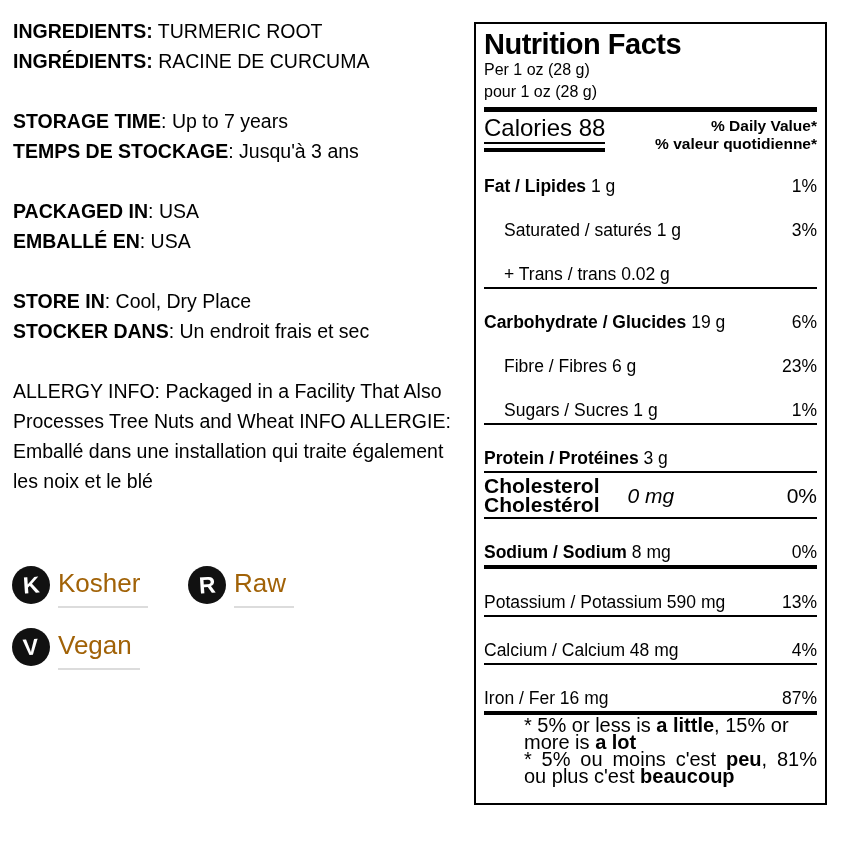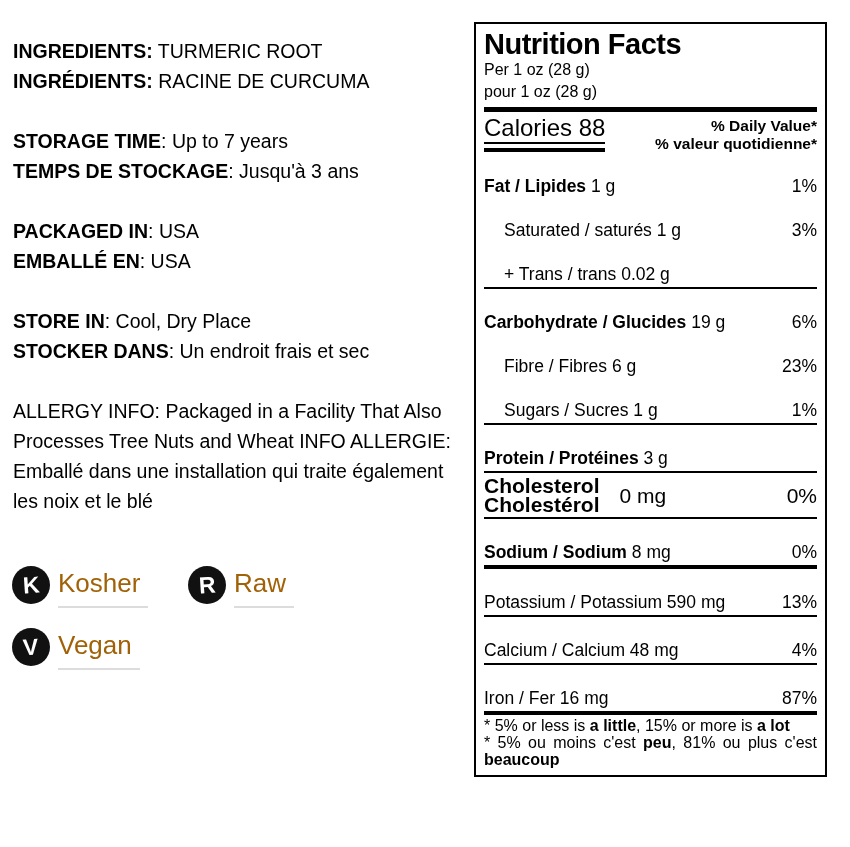--- a/index.html
+++ b/index.html
@@ -14,39 +14,39 @@
     background: #ffffff;
     font-family: "Liberation Sans", "DejaVu Sans", sans-serif;
     color: #000000;
     overflow: hidden;
   }
 
   
   .info-col {
     position: absolute;
     left: 13px;
-    top: 36px;
+    top: 16px;
     width: 460px;
     font-size: 19.5px;
     line-height: 30px;
     color: #000000;
   }
   .info-group { margin: 0 0 30px 0; }
   .info-line { display: block; }
   .info-line .lbl { font-weight: bold; }
 
   
   .nft {
     position: absolute;
     left: 474px;
     top: 22px;
     width: 353px;
     box-sizing: border-box;
     border: 2px solid #000000;
-    padding: 5px 8px 7px 8px;
+    padding: 5px 8px 18px 8px;
     background: #ffffff;
   }
   .nft-title {
     font-weight: bold;
     font-size: 29px;
     line-height: 30px;
     letter-spacing: -0.5px;
   }
   .nft-serving {
     font-size: 16px;
@@ -103,27 +103,28 @@
 
   .row-chol {
     display: flex;
     align-items: center;
     font-size: 21px;
     line-height: 19px;
     padding: 1px 0;
   }
   .chol-labels { font-weight: bold; }
   .chol-labels span { display: block; }
-  .chol-val { margin-left: 20px; }
+  .chol-val { margin-left: 28px; font-style: italic; }
   .row-chol .dv { margin-left: auto; }
 
   .footnote {
-    font-size: 16px;
+    font-size: 20px;
     line-height: 17px;
     margin-top: 2px;
+    margin-left: 40px;
   }
   .fn-en { display: block; }
   .fn-fr { display: block; text-align: justify; }
 
   
   .badge {
     position: absolute;
     display: flex;
     align-items: flex-start;
   }

